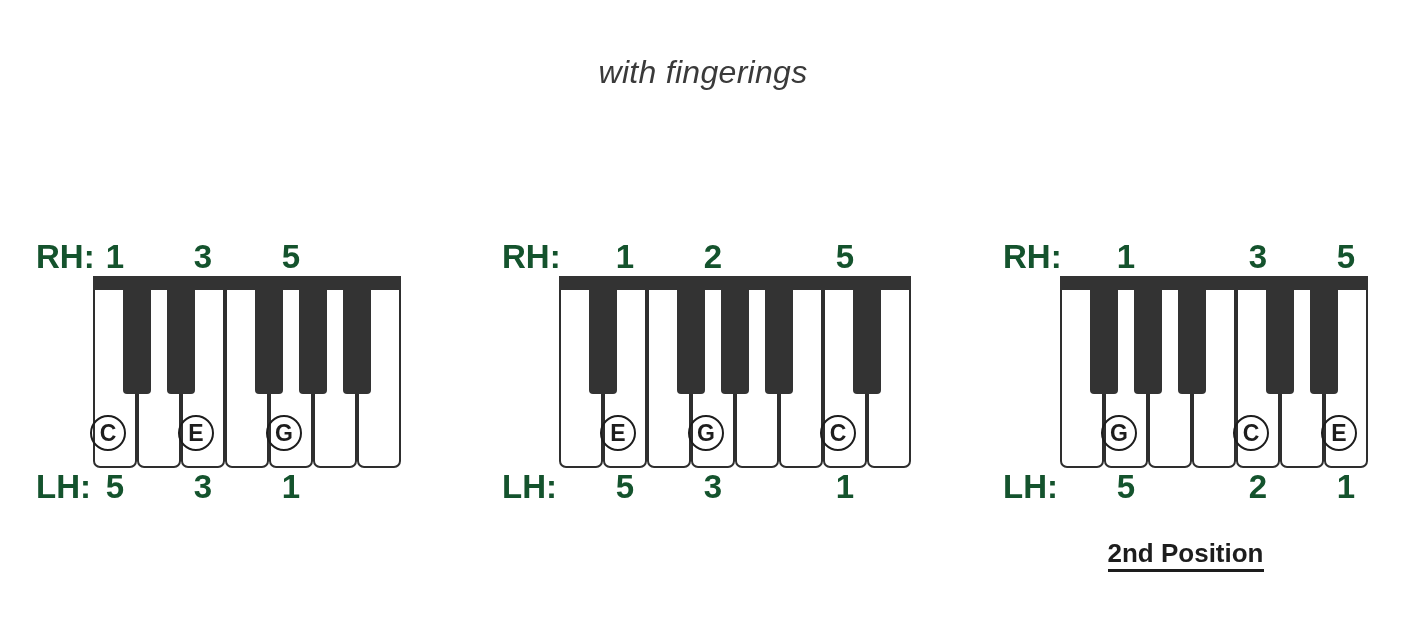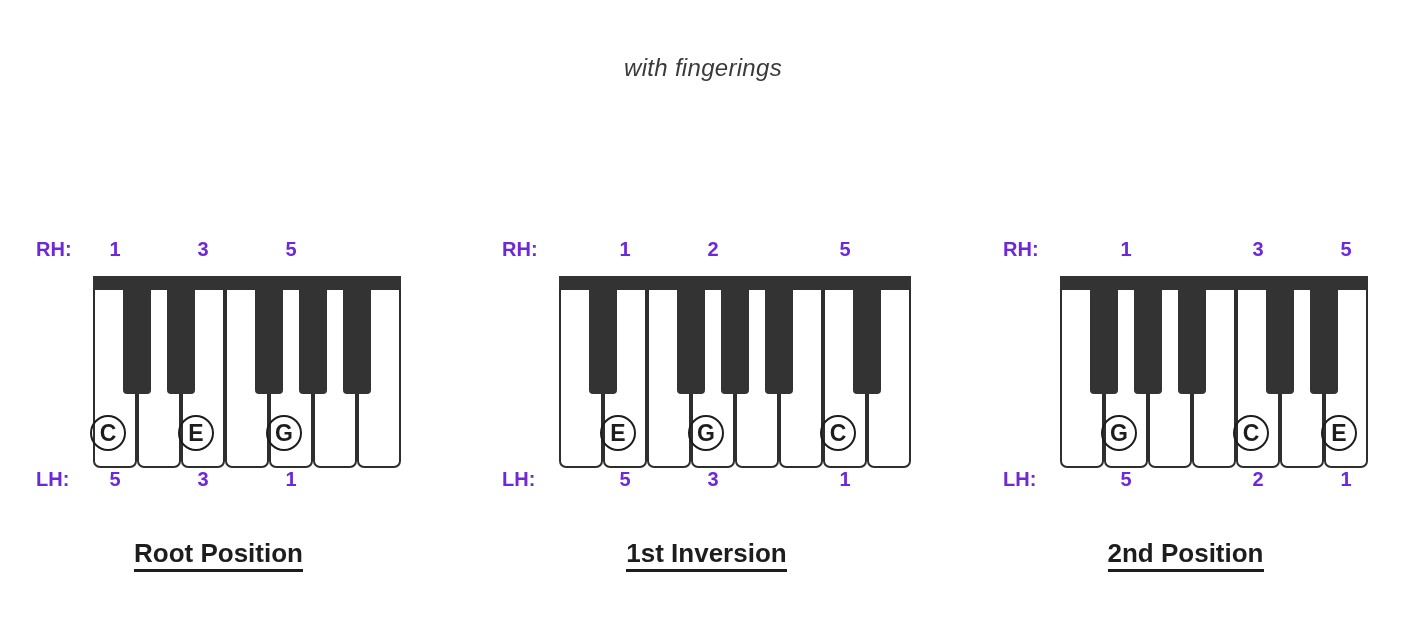--- a/index.html
+++ b/index.html
@@ -27,21 +27,21 @@
     font-size: 46px;
     font-weight: bold;
     letter-spacing: 0.5px;
     color: #1d1d1d;
     display: inline-block;
     border-bottom: 4px solid #1d1d1d;
     padding-bottom: 2px;
     line-height: 1.12;
   }
   #page-subtitle {
-    font-size: 24px;
+    font-size: 32px;
     font-style: italic;
     color: #3a3a3a;
     margin-top: 26px;
     letter-spacing: 0.3px;
   }
 
   
   #diagrams {
     position: absolute;
     top: 238px;
@@ -54,23 +54,23 @@
     position: relative;
   }
   .diagram.d1 { margin-left: 36px; }
   .diagram.d2 { margin-left: 101px; }
   .diagram.d3 { margin-left: 92px; }
 
   
   .hand-row {
     position: relative;
     height: 34px;
-    font-size: 20px;
-    font-weight: bold;
-    color: #6d28d9;
+    font-size: 33px;
+    font-weight: bold;
+    color: #14532d;
     text-align: center;
   }
   .hand-row.rh { margin-bottom: 4px; }
   .hand-row.lh { }
   .hand-tag {
     position: absolute;
     left: 0;
     top: 0;
     white-space: nowrap;
   }
@@ -170,21 +170,20 @@
         <div class="black-key" style="left: 263px; width: 28px;"></div>
         <div class="black-key" style="left: 307px; width: 28px;"></div>
         <div class="note-marker" style="left: 54px; top: 139px;">C</div>
         <div class="note-marker" style="left: 142px; top: 139px;">E</div>
         <div class="note-marker" style="left: 230px; top: 139px;">G</div>
       </div>
     <div class="hand-row lh">
       <span class="hand-tag">LH:</span>
       <span class="lh-fingers"></span>
     <span class="finger" style="left: 79px;">5</span><span class="finger" style="left: 167px;">3</span><span class="finger" style="left: 255px;">1</span></div>
-    <div class="caption"><span>Root Position</span></div>
   </div>
 
   <div class="diagram d2" style="width: 409px;">
     <div class="hand-row rh">
       <span class="hand-tag">RH:</span>
       <span class="rh-fingers"></span>
     <span class="finger" style="left: 123px;">1</span><span class="finger" style="left: 211px;">2</span><span class="finger" style="left: 343px;">5</span></div>
     <div class="keyboard" style="width: 409px;">
         <div class="top-bar" style="left: 57px; width: 352px;"></div>
         <div class="white-key" style="left: 57px; width: 44px;"></div>
@@ -201,21 +200,20 @@
         <div class="black-key" style="left: 263px; width: 28px;"></div>
         <div class="black-key" style="left: 351px; width: 28px;"></div>
         <div class="note-marker" style="left: 98px; top: 139px;">E</div>
         <div class="note-marker" style="left: 186px; top: 139px;">G</div>
         <div class="note-marker" style="left: 318px; top: 139px;">C</div>
       </div>
     <div class="hand-row lh">
       <span class="hand-tag">LH:</span>
       <span class="lh-fingers"></span>
     <span class="finger" style="left: 123px;">5</span><span class="finger" style="left: 211px;">3</span><span class="finger" style="left: 343px;">1</span></div>
-    <div class="caption"><span>1st Inversion</span></div>
   </div>
 
   <div class="diagram d3" style="width: 365px;">
     <div class="hand-row rh">
       <span class="hand-tag">RH:</span>
       <span class="rh-fingers"></span>
     <span class="finger" style="left: 123px;">1</span><span class="finger" style="left: 255px;">3</span><span class="finger" style="left: 343px;">5</span></div>
     <div class="keyboard" style="width: 365px;">
         <div class="top-bar" style="left: 57px; width: 308px;"></div>
         <div class="white-key" style="left: 57px; width: 44px;"></div>

